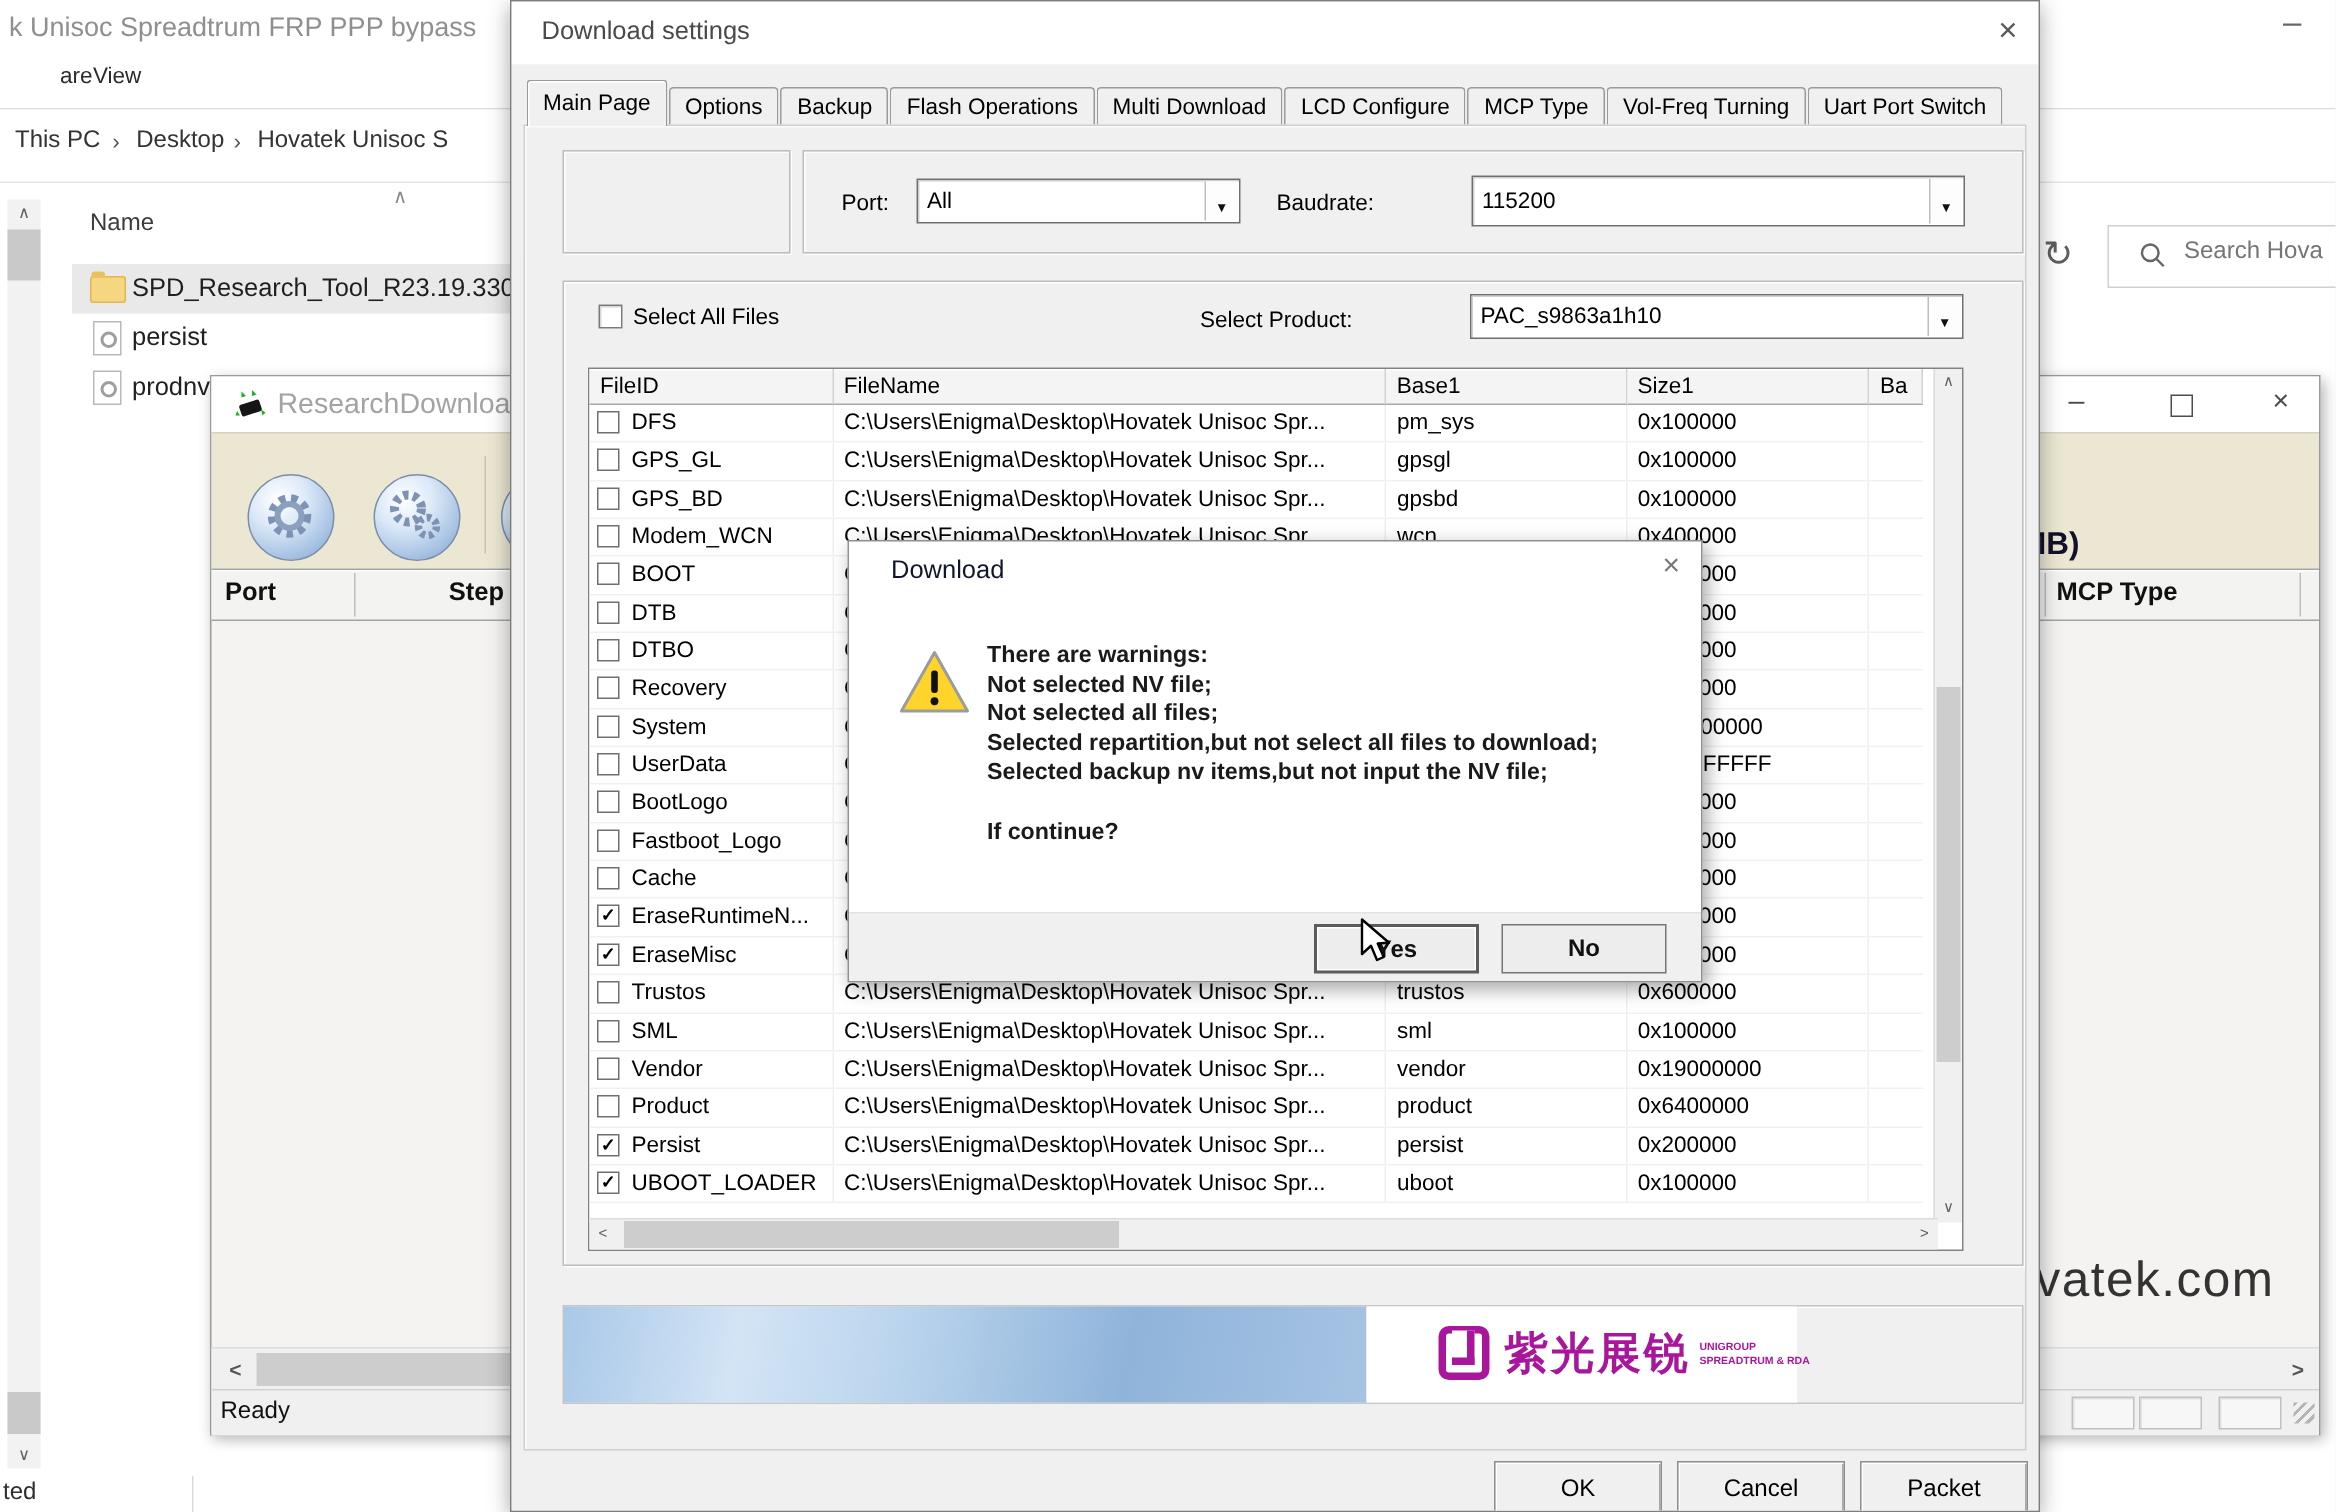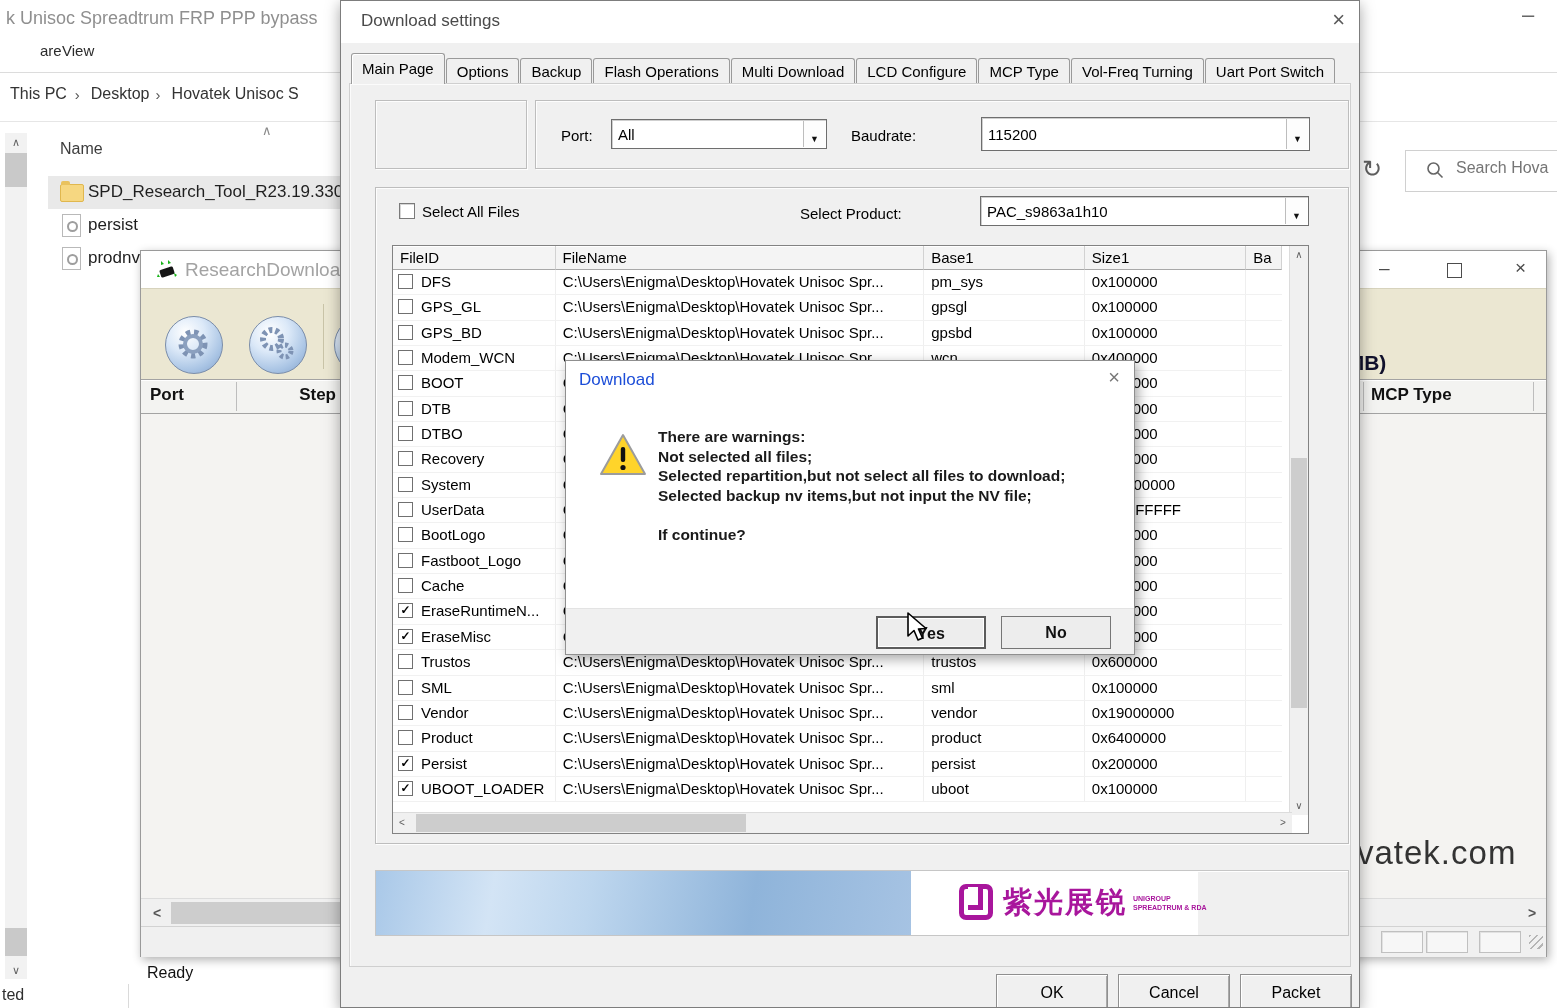--- a/index.html
+++ b/index.html
@@ -49,21 +49,21 @@
   .r-info{position:absolute;left:1194px;top:62px;font-size:21px;font-weight:bold;color:#11112c;}
   .r-header{position:absolute;left:0;top:128px;width:100%;height:33px;background:#f3f3f1;
        border-top:1px solid #a3a3a3;border-bottom:1px solid #a3a3a3;box-shadow:inset 0 1px 0 #fff;}
   .r-h-cell{position:absolute;top:5px;font-size:17px;font-weight:bold;color:#111;}
   .r-h-div{position:absolute;top:2px;width:1px;height:29px;background:#bdbdbd;}
   .r-watermark{position:absolute;left:1216px;top:583px;font-size:33px;color:#333;letter-spacing:1px;}
   .r-hscroll{position:absolute;left:0;top:647px;width:100%;height:28px;background:#f0f0f0;border-top:1px solid #dcdcdc;}
   .r-hs-arrow{position:absolute;top:4px;width:24px;height:20px;text-align:center;line-height:20px;font-size:14px;color:#555;font-weight:bold;}
   .r-hs-thumb{position:absolute;left:30px;top:3px;width:440px;height:22px;background:#cdcdcd;}
   .r-status{position:absolute;left:0;top:675px;width:100%;height:30px;background:#f0f0f0;border-top:1px solid #d2d2d2;}
-  .r-ready{position:absolute;left:6px;top:5px;font-size:16px;color:#111;margin-top:32px;}
+  .r-ready{position:absolute;left:6px;top:5px;font-size:16px;color:#111;}
   .r-box{position:absolute;top:4px;width:40px;height:20px;background:#f7f7f7;border:1px solid #c0c0c0;
        box-shadow:inset 1px 1px 0 #e2e2e2;}
   .r-grip{position:absolute;left:1388px;top:8px;width:14px;height:14px;
        background:repeating-linear-gradient(135deg,#b5b5b5 0 2px,transparent 2px 5px);}
   
   .settings{position:absolute;left:340px;top:0;width:1020px;height:1008px;background:#f0f0f0;
        border:1px solid #7d7d7d;box-shadow:0 4px 14px rgba(0,0,0,.35);box-sizing:border-box;overflow:hidden;}
   .s-title{position:absolute;left:0;top:0;width:100%;height:42px;background:#fff;}
   .s-title-text{position:absolute;left:20px;top:10px;font-size:17px;color:#4a4a4a;}
   .s-close{position:absolute;right:14px;top:6px;font-size:22px;color:#5a5a5a;}
@@ -114,21 +114,21 @@
        border-top:none;border-left:none;background:#fff;}
   .logo-cn{position:absolute;left:92px;top:12px;font-size:29px;font-weight:bold;color:#a8169c;letter-spacing:2px;white-space:nowrap;}
   .logo-sub{position:absolute;left:222px;font-size:7px;font-weight:bold;color:#a8169c;white-space:nowrap;}
   .footer-btns{position:absolute;left:655px;top:931px;}
   .fbtn{position:absolute;top:0;width:112px;height:40px;background:#f0f0f0;border:1px solid #8f8f8f;
        box-shadow:inset 1px 1px 0 #fff, inset -1px -1px 0 #a9a9a9;font-size:16px;color:#000;
        text-align:center;line-height:36px;box-sizing:border-box;}
   
   .warning{position:absolute;left:565px;top:360px;width:570px;height:295px;background:#fff;
        border:1px solid #8f8f8f;box-shadow:3px 4px 12px rgba(0,0,0,.35);box-sizing:border-box;}
-  .w-title{position:absolute;left:13px;top:9px;font-size:17px;color:#1d4ed8;}
+  .w-title{position:absolute;left:28px;top:9px;font-size:17px;color:#0f172a;}
   .w-close{position:absolute;right:14px;top:5px;font-size:20px;color:#777;}
   .w-icon{position:absolute;left:33px;top:72px;width:48px;height:44px;}
   .w-lines{position:absolute;left:92px;top:66px;font-size:15.5px;font-weight:600;color:#1a1a1a;line-height:19.6px;}
   .w-blank{height:19.6px;}
   .w-footer{position:absolute;left:0;bottom:0;width:100%;height:45px;background:#f0f0f0;border-top:1px solid #e3e3e3;}
   .wbtn{position:absolute;top:7px;width:110px;height:33px;background:#ededed;text-align:center;line-height:31px;
        font-size:16px;font-weight:600;color:#111;box-sizing:border-box;}
   .wbtn.default{border:2px solid #5c5c5c;box-shadow:inset 0 0 0 1px #fff;}
   .wbtn.normal{border:1px solid #767676;}
   .cursor{position:absolute;left:905px;top:612px;z-index:50;}
@@ -464,20 +464,21 @@
 <div class="warning">
   <span class="w-title">Download</span>
   <span class="w-close">×</span>
   <svg class="w-icon" viewBox="0 0 48 44">
     <path d="M24 2 L46 41 L2 41 Z" fill="#ffd42a" stroke="#9c9c9c" stroke-width="2" stroke-linejoin="round"></path>
     <rect x="21.8" y="14" width="4.4" height="15" rx="2" fill="#111"></rect>
     <circle cx="24" cy="34.5" r="2.6" fill="#111"></circle>
   </svg>
   <div class="w-lines" id="warnlines">
       <div>There are warnings:</div>
+      <div>Not selected NV file;</div>
       <div>Not selected all files;</div>
       <div>Selected repartition,but not select all files to download;</div>
       <div>Selected backup nv items,but not input the NV file;</div>
       <div class="w-blank"></div>
       <div>If continue?</div>
     </div>
   <div class="w-footer">
     <div class="wbtn default" style="left:310px;">Yes</div>
     <div class="wbtn normal" style="left:435px;">No</div>
   </div>

